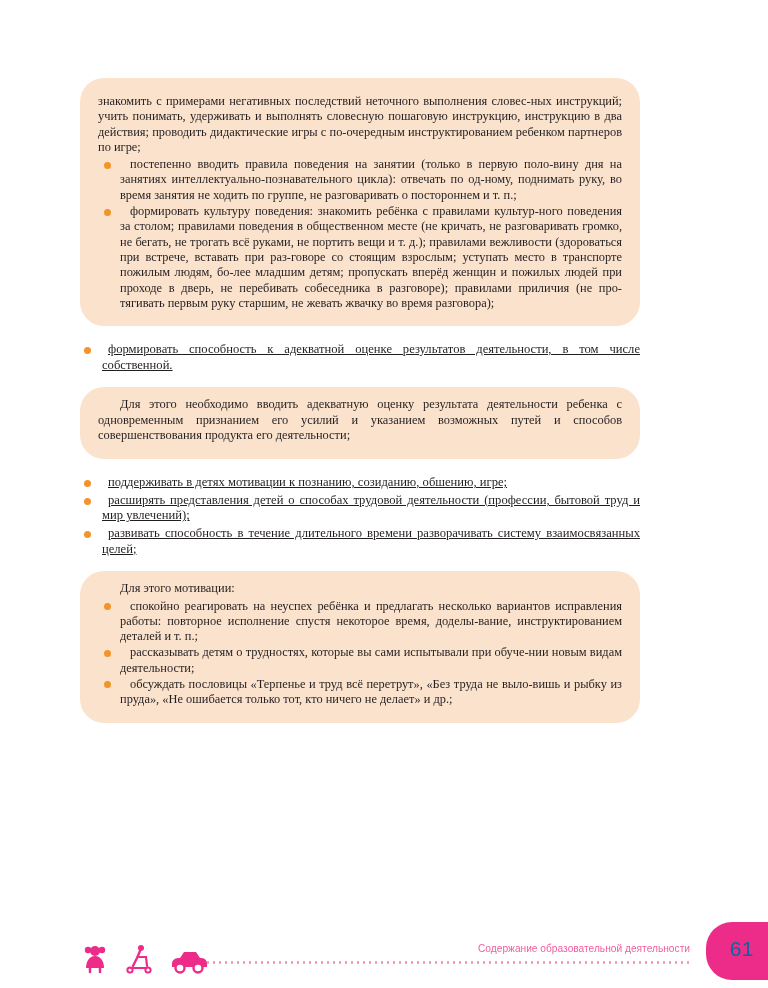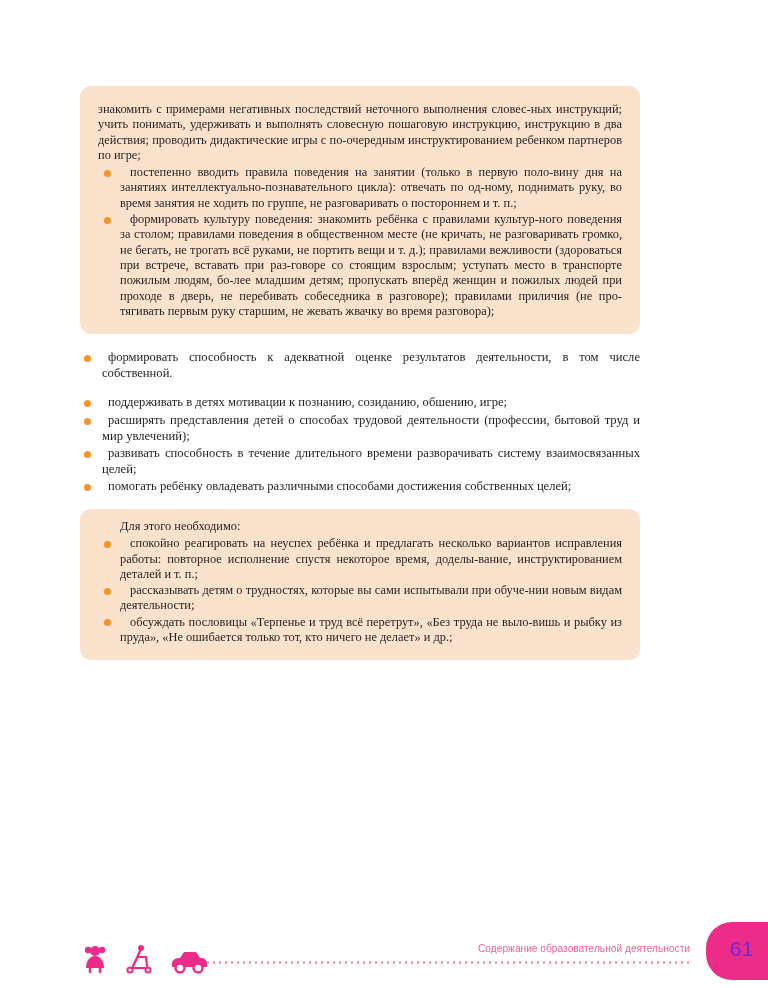--- a/index.html
+++ b/index.html
@@ -24,23 +24,23 @@
   .content {
     position: absolute;
     left: 80px;
     top: 78px;
     width: 560px;
   }
 
   
   .box {
     background: #fbe2cd;
-    border-radius: 11px;
+    border-radius: 24px;
     padding: 10px 18px 14px 18px;
-    margin: 8px 0 16px 0;
+    margin: 0 0 16px 0;
     box-sizing: border-box;
   }
   .box.first { padding-top: 16px; }
 
   p {
     margin: 0 0 2px 0;
     font-size: 12.4px;
     line-height: 15.3px;
     text-align: justify;
     hyphens: manual;
@@ -79,21 +79,21 @@
   }
   .obullet .dot {
     position: absolute;
     left: 4px;
     top: 5px;
     width: 7px;
     height: 7px;
     border-radius: 50%;
     background: #f2942a;
   }
-  .obullet .txt { display: block; text-indent: 6px; }
+  .obullet .txt { display: block; text-indent: 6px; text-decoration: underline; }
 
   .plainblock { margin: 0 0 14px 0; }
 
   
   .footer {
     position: absolute;
     left: 0;
     bottom: 0;
     width: 768px;
     height: 68px;
@@ -105,21 +105,21 @@
     width: 62px;
     height: 58px;
     background: #ed2c8a;
     border-top-left-radius: 26px;
     border-bottom-left-radius: 26px;
   }
   .page-number {
     position: absolute;
     right: 14px;
     bottom: 27px;
-    color: #6d28d9;
+    color: #0369a1;
     font-size: 21px;
     font-family: "Liberation Sans", sans-serif;
     letter-spacing: 0.5px;
   }
   .footer-text {
     position: absolute;
     right: 78px;
     bottom: 34px;
     color: #ef5fa0;
     font-size: 10.2px;
@@ -165,42 +165,41 @@
       </div>
     </div>
 
     <div class="plainblock">
       <div class="obullet">
         <span class="dot"></span>
         <span class="txt">формировать способность к адекватной оценке результатов деятельности, в том числе собственной.</span>
       </div>
     </div>
 
+    <div class="box">
+      <p class="indent">Для этого необходимо вводить адекватную оценку результата деятельности ребенка с одновременным признанием его усилий и указанием возможных путей и способов совершенствования продукта его деятельности;</p>
+    </div>
 
     <div class="plainblock">
       <div class="obullet">
         <span class="dot"></span>
         <span class="txt">поддерживать в детях мотивации к познанию, созиданию, обшению, игре;</span>
       </div>
       <div class="obullet">
         <span class="dot"></span>
         <span class="txt">расширять представления детей о способах трудовой деятельности (профессии, бытовой труд и мир увлечений);</span>
       </div>
       <div class="obullet">
         <span class="dot"></span>
         <span class="txt">развивать способность в течение длительного времени разворачивать систему взаимосвязанных целей;</span>
       </div>
-      <div class="obullet">
-        <span class="dot"></span>
-        <span class="txt">помогать ребёнку овладевать различными способами достижения собственных целей;</span>
-      </div>
     </div>
 
     <div class="box">
-      <p class="indent">Для этого необходимо:</p>
+      <p class="indent">Для этого мотивации:</p>
       <div class="bullet">
         <span class="dot"></span>
         <span class="txt">спокойно реагировать на неуспех ребёнка и предлагать несколько вариантов исправления работы: повторное исполнение спустя некоторое время, доделы-вание, инструктированием деталей и т. п.;</span>
       </div>
       <div class="bullet">
         <span class="dot"></span>
         <span class="txt">рассказывать детям о трудностях, которые вы сами испытывали при обуче-нии новым видам деятельности;</span>
       </div>
       <div class="bullet">
         <span class="dot"></span>

